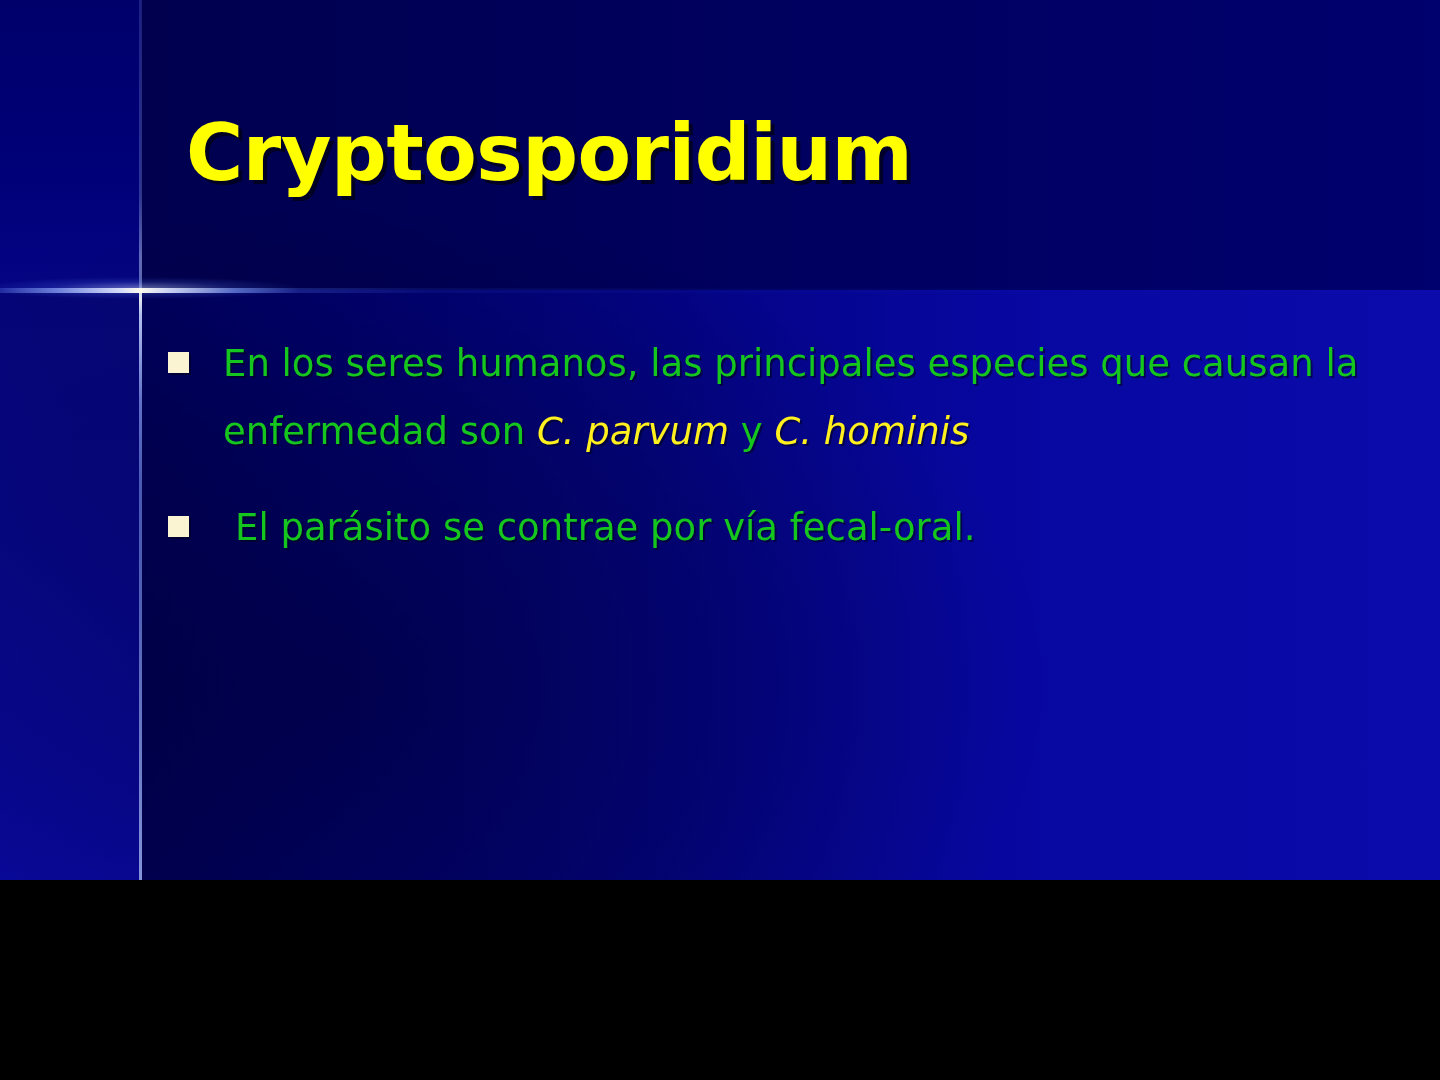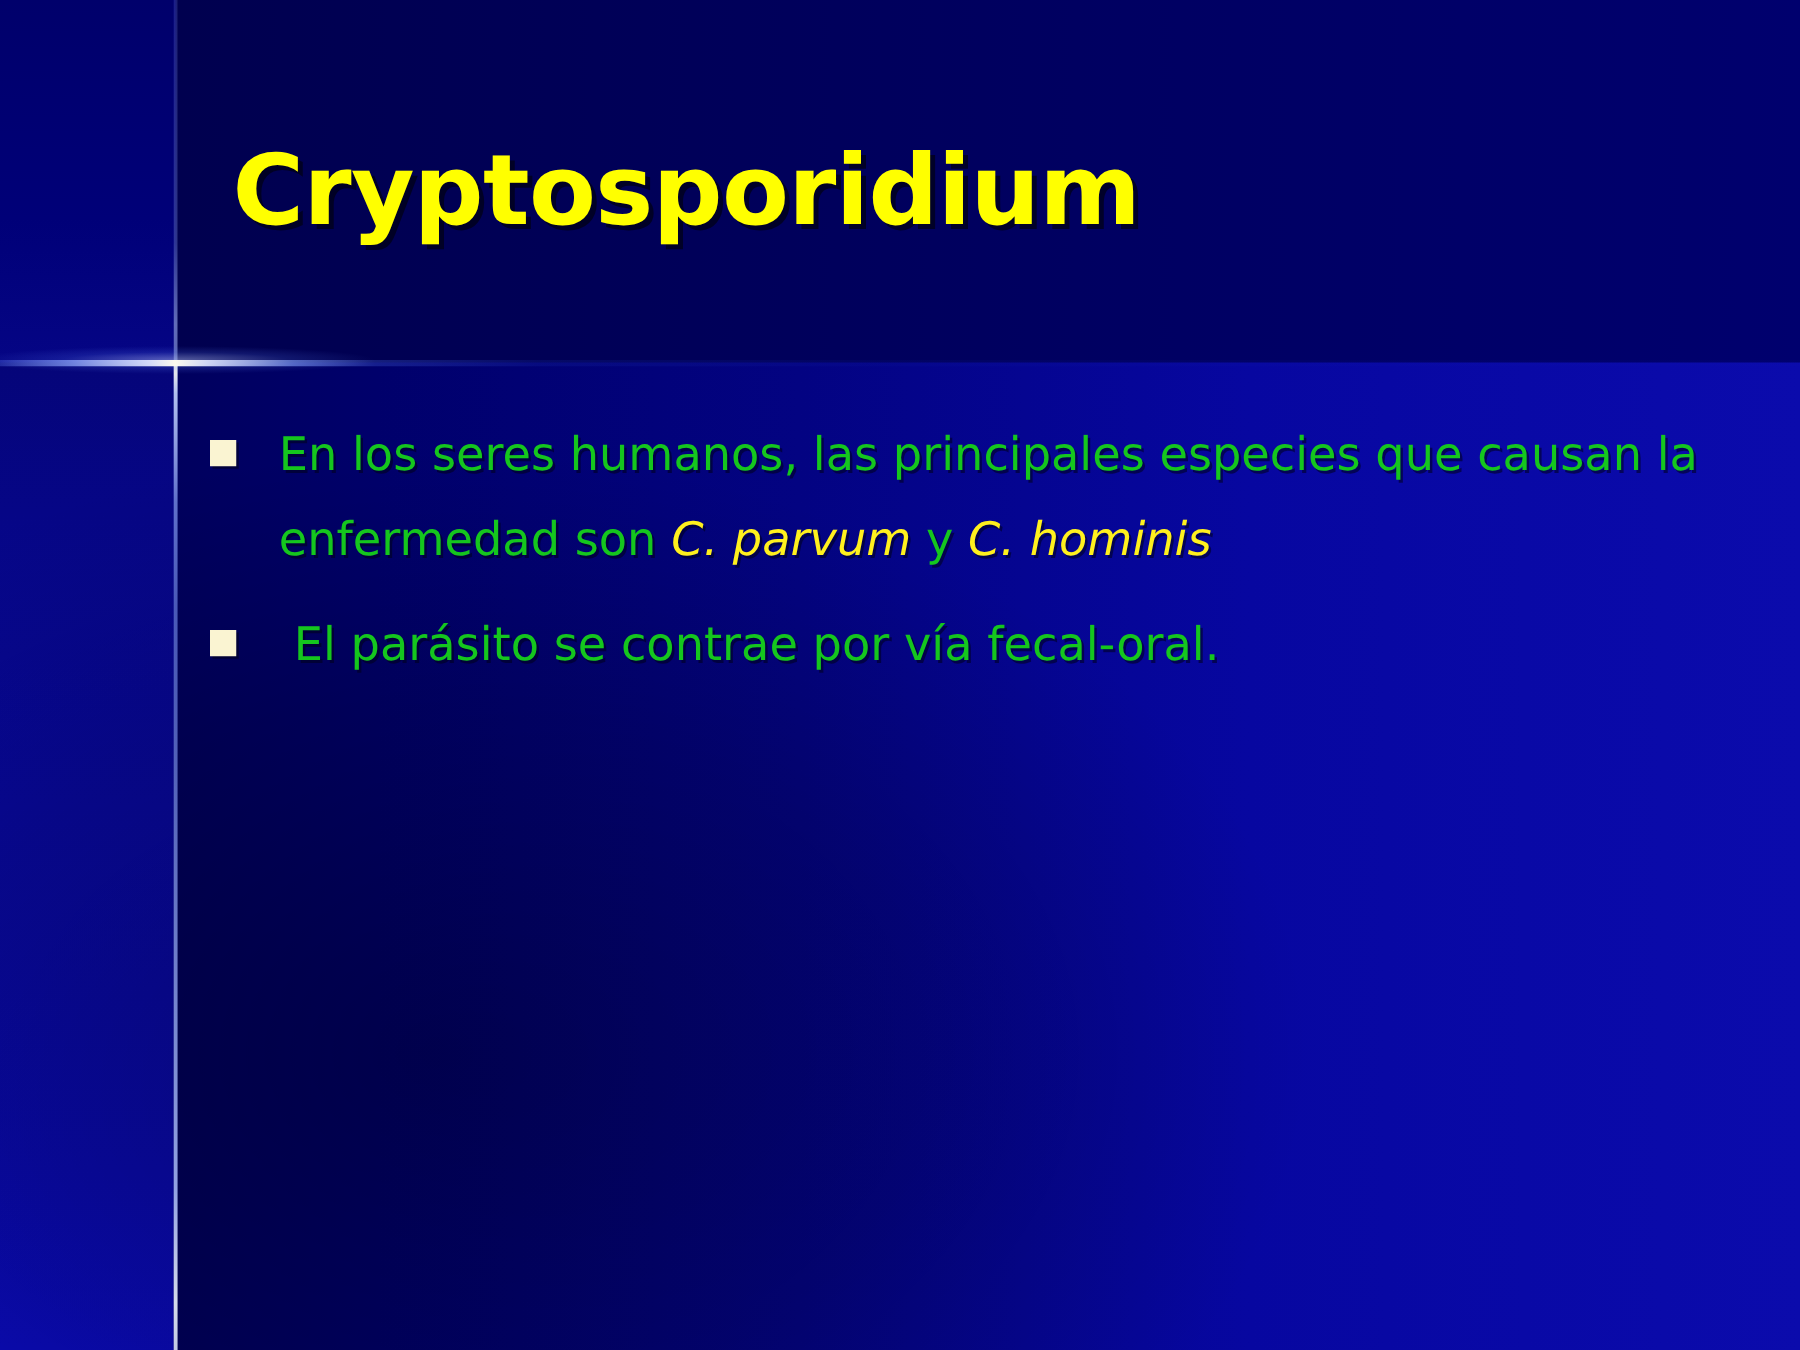--- a/index.html
+++ b/index.html
@@ -3,21 +3,21 @@
 <meta charset="utf-8">
 <style>
   html, body {
     margin: 0;
     padding: 0;
     background: #000;
   }
   #slide {
     position: relative;
     width: 1440px;
-    height: 1080px;
+    height: 880px;
     overflow: hidden;
     font-family: "DejaVu Sans", sans-serif;
     background: #000064;
   }
 
   
   .bg-base {
     position: absolute;
     inset: 0;
     background: linear-gradient(to right,
@@ -148,21 +148,21 @@
     position: absolute;
     left: 168px;
     top: 330px;
     width: 1230px;
   }
   .bullet-row {
     display: flex;
     align-items: flex-start;
   }
   .bullet-row + .bullet-row {
-    margin-top: 16px;
+    margin-top: 28px;
     justify-content: flex-end;
   }
   .marker {
     flex: 0 0 auto;
     width: 21px;
     height: 21px;
     background: #FAF4D2;
     margin-top: 22px;
     margin-right: 34px;
     box-shadow: 2px 2px 0 rgba(0,0,30,0.55);

